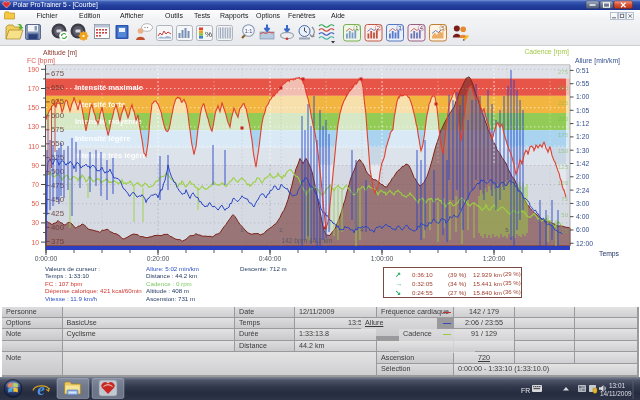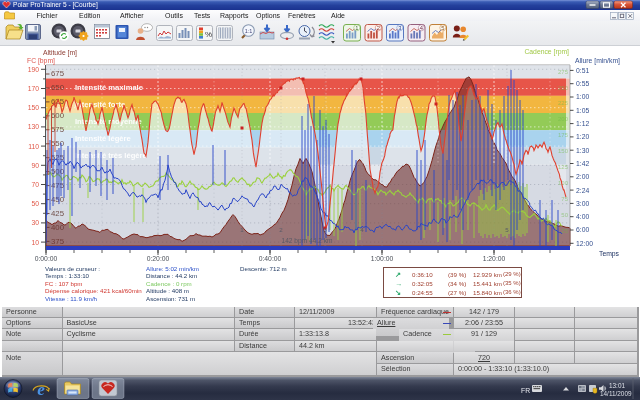--- a/index.html
+++ b/index.html
@@ -637,21 +637,21 @@
       <div style="position:absolute;left:233.0px;top:0.0px;width:59.0px;height:10.0px;overflow:hidden;white-space:nowrap;font:7.2px Liberation Sans,sans-serif;color:#3a3a3a;background:linear-gradient(180deg,#dcdcde,#c9c9cb);line-height:10.0px;padding-left:4px;box-sizing:border-box;">Date</div>
       <div style="position:absolute;left:293.0px;top:0.0px;width:81.0px;height:10.0px;overflow:hidden;white-space:nowrap;font:7.2px Liberation Sans,sans-serif;color:#3a3a3a;background:linear-gradient(180deg,#e3e3e4,#cfcfd1);line-height:10.0px;padding-left:4px;box-sizing:border-box;">12/11/2009</div>
       <div style="position:absolute;left:375.0px;top:0.0px;width:76.0px;height:10.0px;overflow:hidden;white-space:nowrap;font:7.2px Liberation Sans,sans-serif;color:#3a3a3a;background:linear-gradient(180deg,#dcdcde,#c9c9cb);line-height:10.0px;padding-left:4px;box-sizing:border-box;">Fréquence cardiaque</div>
       <div style="position:absolute;left:452.0px;top:0.0px;width:60.0px;height:10.0px;overflow:hidden;white-space:nowrap;font:7.2px Liberation Sans,sans-serif;color:#3a3a3a;background:linear-gradient(180deg,#e3e3e4,#cfcfd1);line-height:10.0px;text-align:center;">142 / 179</div>
       <div style="position:absolute;left:513.0px;top:0.0px;width:58.5px;height:10.0px;overflow:hidden;white-space:nowrap;font:7.2px Liberation Sans,sans-serif;color:#3a3a3a;background:linear-gradient(180deg,#e3e3e4,#cfcfd1);line-height:10.0px;padding-left:4px;box-sizing:border-box;"></div>
       <div style="position:absolute;left:572.5px;top:0.0px;width:62.5px;height:10.0px;overflow:hidden;white-space:nowrap;font:7.2px Liberation Sans,sans-serif;color:#3a3a3a;background:linear-gradient(180deg,#e3e3e4,#cfcfd1);line-height:10.0px;padding-left:4px;box-sizing:border-box;"></div>
       <div style="position:absolute;left:0.0px;top:11.0px;width:59.5px;height:10.0px;overflow:hidden;white-space:nowrap;font:7.2px Liberation Sans,sans-serif;color:#3a3a3a;background:linear-gradient(180deg,#dcdcde,#c9c9cb);line-height:10.0px;padding-left:4px;box-sizing:border-box;">Options</div>
       <div style="position:absolute;left:60.5px;top:11.0px;width:171.5px;height:10.0px;overflow:hidden;white-space:nowrap;font:7.2px Liberation Sans,sans-serif;color:#3a3a3a;background:linear-gradient(180deg,#e3e3e4,#cfcfd1);line-height:10.0px;padding-left:4px;box-sizing:border-box;">BasicUse</div>
       <div style="position:absolute;left:233.0px;top:11.0px;width:59.0px;height:10.0px;overflow:hidden;white-space:nowrap;font:7.2px Liberation Sans,sans-serif;color:#3a3a3a;background:linear-gradient(180deg,#dcdcde,#c9c9cb);line-height:10.0px;padding-left:4px;box-sizing:border-box;">Temps</div>
       <div style="position:absolute;left:293.0px;top:11.0px;width:81.0px;height:10.0px;overflow:hidden;white-space:nowrap;font:7.2px Liberation Sans,sans-serif;color:#3a3a3a;background:linear-gradient(180deg,#e3e3e4,#cfcfd1);line-height:10.0px;padding-left:4px;box-sizing:border-box;text-align:right;">13:52:43</div>
-      <div style="position:absolute;left:371px;top:11.0px;width:76.0px;height:18px;overflow:hidden;white-space:nowrap;font:7.2px Liberation Sans,sans-serif;color:#3a3a3a;background:linear-gradient(180deg,#dcdcde,#c9c9cb);line-height:10.0px;padding-left:4px;box-sizing:border-box;text-decoration:underline;">Allure</div>
+      <div style="position:absolute;left:359px;top:11.0px;width:76.0px;height:18px;overflow:hidden;white-space:nowrap;font:7.2px Liberation Sans,sans-serif;color:#3a3a3a;background:linear-gradient(180deg,#dcdcde,#c9c9cb);line-height:10.0px;padding-left:4px;box-sizing:border-box;text-decoration:underline;">Allure</div>
       <div style="position:absolute;left:452.0px;top:11.0px;width:60.0px;height:10.0px;overflow:hidden;white-space:nowrap;font:7.2px Liberation Sans,sans-serif;color:#3a3a3a;background:linear-gradient(180deg,#e3e3e4,#cfcfd1);line-height:10.0px;text-align:center;">2:06 / 23:55</div>
       <div style="position:absolute;left:513.0px;top:11.0px;width:58.5px;height:10.0px;overflow:hidden;white-space:nowrap;font:7.2px Liberation Sans,sans-serif;color:#3a3a3a;background:linear-gradient(180deg,#e3e3e4,#cfcfd1);line-height:10.0px;padding-left:4px;box-sizing:border-box;"></div>
       <div style="position:absolute;left:572.5px;top:11.0px;width:62.5px;height:10.0px;overflow:hidden;white-space:nowrap;font:7.2px Liberation Sans,sans-serif;color:#3a3a3a;background:linear-gradient(180deg,#e3e3e4,#cfcfd1);line-height:10.0px;padding-left:4px;box-sizing:border-box;"></div>
       <div style="position:absolute;left:0.0px;top:22.0px;width:59.5px;height:10.5px;overflow:hidden;white-space:nowrap;font:7.2px Liberation Sans,sans-serif;color:#3a3a3a;background:linear-gradient(180deg,#dcdcde,#c9c9cb);line-height:10.5px;padding-left:4px;box-sizing:border-box;">Note</div>
       <div style="position:absolute;left:60.5px;top:22.0px;width:171.5px;height:10.5px;overflow:hidden;white-space:nowrap;font:7.2px Liberation Sans,sans-serif;color:#3a3a3a;background:linear-gradient(180deg,#e3e3e4,#cfcfd1);line-height:10.5px;padding-left:4px;box-sizing:border-box;">Cyclisme</div>
       <div style="position:absolute;left:233.0px;top:22.0px;width:59.0px;height:10.5px;overflow:hidden;white-space:nowrap;font:7.2px Liberation Sans,sans-serif;color:#3a3a3a;background:linear-gradient(180deg,#dcdcde,#c9c9cb);line-height:10.5px;padding-left:4px;box-sizing:border-box;">Durée</div>
       <div style="position:absolute;left:293.0px;top:22.0px;width:81.0px;height:10.5px;overflow:hidden;white-space:nowrap;font:7.2px Liberation Sans,sans-serif;color:#3a3a3a;background:linear-gradient(180deg,#e3e3e4,#cfcfd1);line-height:10.5px;padding-left:4px;box-sizing:border-box;">1:33:13.8</div>
       <div style="position:absolute;left:397px;top:22.0px;width:76.0px;height:24px;overflow:hidden;white-space:nowrap;font:7.2px Liberation Sans,sans-serif;color:#3a3a3a;background:linear-gradient(180deg,#dcdcde,#c9c9cb);line-height:10.5px;padding-left:4px;box-sizing:border-box;">Cadence</div>
       <div style="position:absolute;left:452.0px;top:22.0px;width:60.0px;height:15px;overflow:hidden;white-space:nowrap;font:7.2px Liberation Sans,sans-serif;color:#3a3a3a;background:linear-gradient(180deg,#e3e3e4,#cfcfd1);line-height:10.5px;text-align:center;">91 / 129</div>
       <div style="position:absolute;left:513.0px;top:22.0px;width:58.5px;height:10.5px;overflow:hidden;white-space:nowrap;font:7.2px Liberation Sans,sans-serif;color:#3a3a3a;background:linear-gradient(180deg,#e3e3e4,#cfcfd1);line-height:10.5px;padding-left:4px;box-sizing:border-box;"></div>

